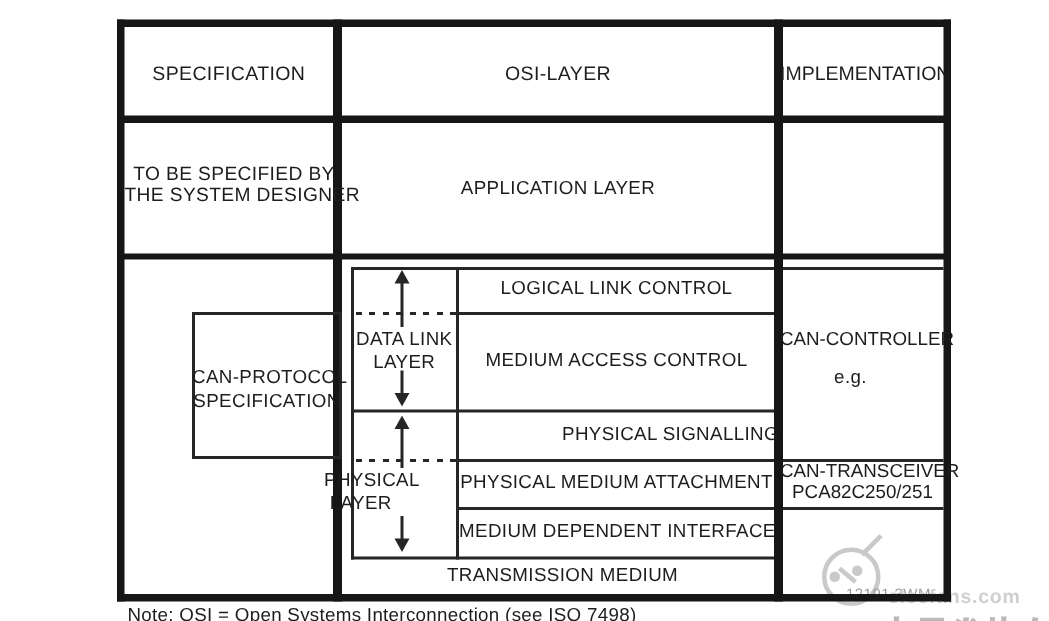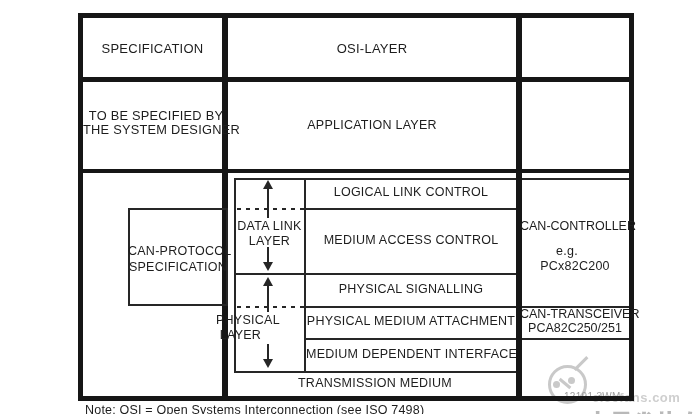--- a/index.html
+++ b/index.html
@@ -99,20 +99,21 @@
   <div class="aline" style="left:267px;top:247px;height:17px;"></div>
   <div class="tri-down" style="left:263px;top:262px;"></div>
 
   <div class="tri-up" style="left:263px;top:277px;"></div>
   <div class="aline" style="left:267px;top:285px;height:27px;"></div>
   <div class="aline" style="left:267px;top:344px;height:17px;"></div>
   <div class="tri-down" style="left:263px;top:359px;"></div>
 
   <div class="txt hdr" style="left:83px;top:42px;width:139px;">SPECIFICATION</div>
   <div class="txt hdr" style="left:228px;top:42px;width:288px;">OSI-LAYER</div>
+  <div class="txt hdr" style="left:520px;top:42px;width:110px;letter-spacing:0;">IMPLEMENTATION</div>
 
   <div class="txt" style="left:83px;top:109px;width:146px;font-size:12.8px;">
     <div>TO BE SPECIFIED BY</div>
     <div>THE SYSTEM DESIGNER</div>
   </div>
   <div class="txt" style="left:228px;top:119px;width:288px;">APPLICATION LAYER</div>
 
   <div class="txt" style="left:128px;top:243px;width:100px;line-height:16px;">
     <div>CAN-PROTOCOL</div>
     <div>SPECIFICATION</div>
@@ -122,28 +123,27 @@
     <div>DATA LINK</div>
     <div>LAYER</div>
   </div>
   <div class="txt" style="left:216px;top:313px;width:49px;line-height:15px;">
     <div>PHYSICAL</div>
     <div>LAYER</div>
   </div>
 
   <div class="txt" style="left:306px;top:186px;width:210px;">LOGICAL LINK CONTROL</div>
   <div class="txt" style="left:306px;top:234px;width:210px;">MEDIUM ACCESS CONTROL</div>
-  <div class="txt" style="left:306px;top:283px;width:210px;">PHYSICAL SIGNALLING</div>
+  <div class="txt" style="left:306px;top:283px;width:210px;padding-left:36px;">PHYSICAL SIGNALLING</div>
   <div class="txt" style="left:306px;top:315px;width:210px;">PHYSICAL MEDIUM ATTACHMENT</div>
   <div class="txt" style="left:306px;top:348px;width:210px;">MEDIUM DEPENDENT INTERFACE</div>
   <div class="txt" style="left:520px;top:220px;width:110px;letter-spacing:0;">CAN-CONTROLLER</div>
 
   <div class="txt" style="left:234px;top:377px;width:282px;">TRANSMISSION MEDIUM</div>
   <div class="txt" style="left:512px;top:245px;width:110px;">e.g.</div>
-  <div class="txt" style="left:520px;top:260px;width:110px;">PCx82C200</div>
   <div class="txt" style="left:520px;top:308px;width:110px;letter-spacing:0;">CAN-TRANSCEIVER</div>
   <div class="txt" style="left:520px;top:322px;width:110px;letter-spacing:0;">PCA82C250/251</div>
 
   <div class="note">Note: OSI = Open Systems Interconnection (see ISO 7498)</div>
 
   <div class="wm">
     <div class="wm-circle"></div>
     <div class="wm-dot" style="left:553px;top:381px;width:7px;height:7px;"></div>
     <div class="wm-dot" style="left:568px;top:377px;width:7px;height:7px;"></div>
     <div class="wm-tail" style="left:558px;top:382px;width:14px;height:3px;"></div>

